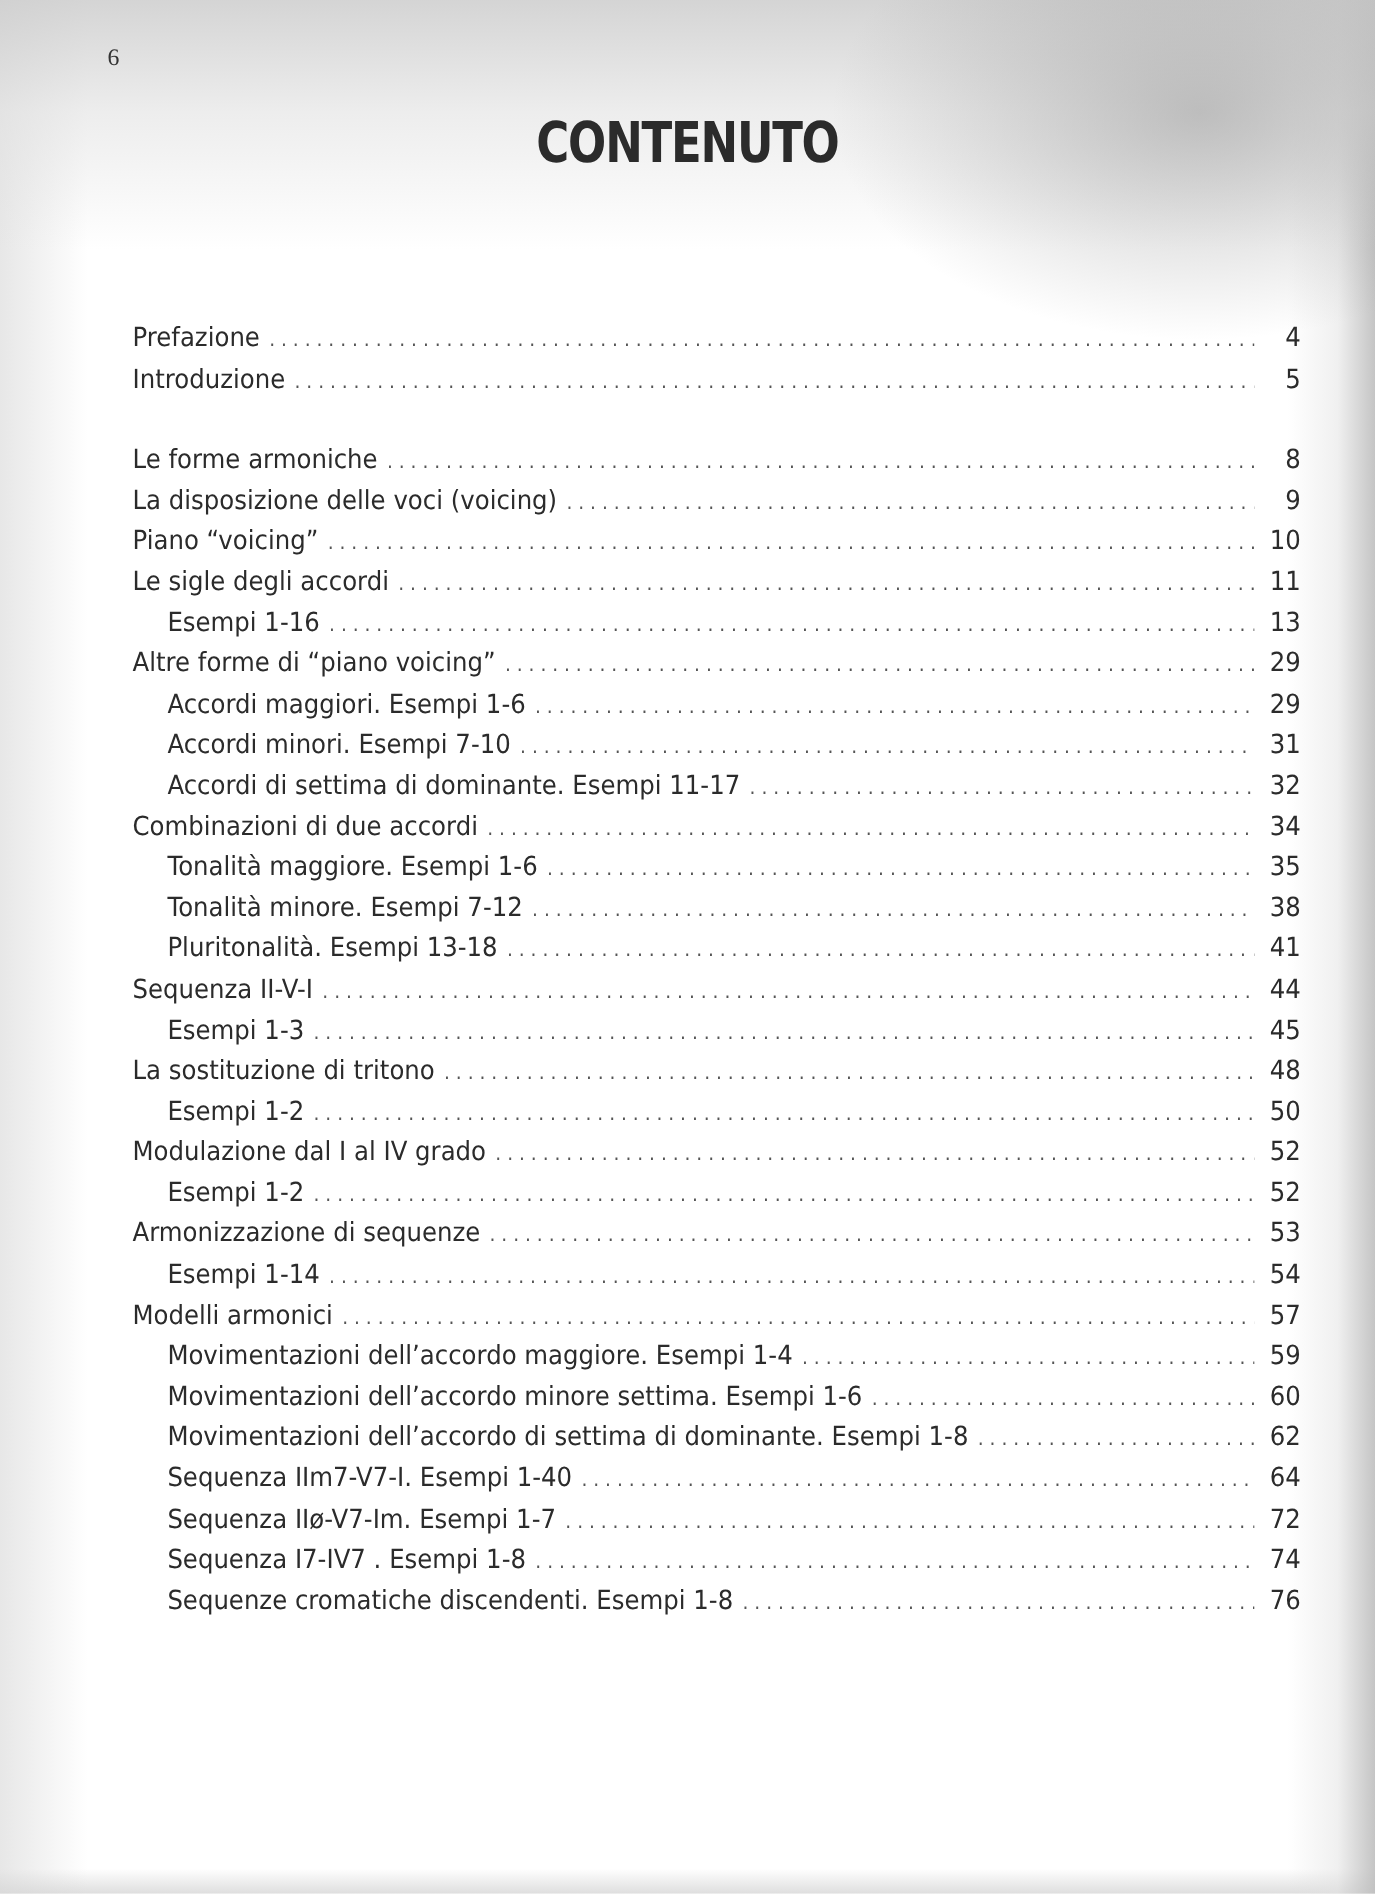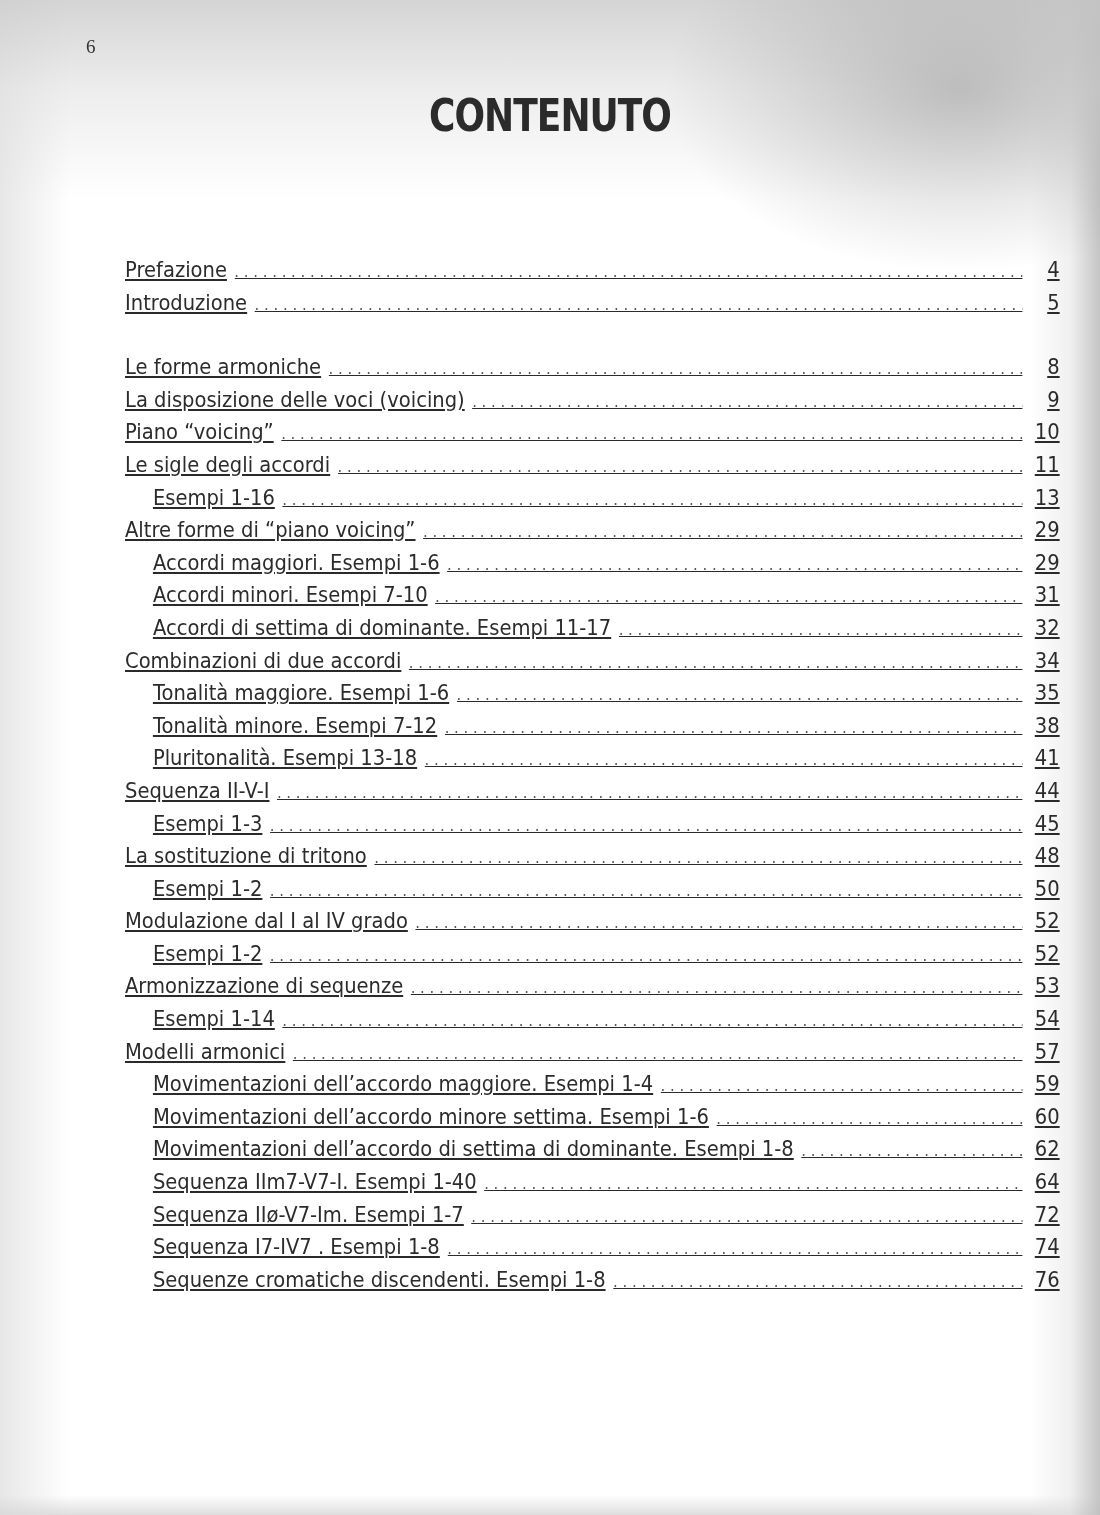--- a/index.html
+++ b/index.html
@@ -22,21 +22,21 @@
       position: absolute; left: 86px; top: 36px;
       font-family: "Liberation Serif", serif; font-size: 19px; color: #333;
     }
     .title {
       position: absolute; left: 0; right: 0; top: 95px; text-align: center;
       font-family: "DejaVu Sans", sans-serif; font-weight: bold;
       font-size: 36px; letter-spacing: -1px; color: #2b2b2b;
       transform: scaleY(1.25);
     }
     .toc {
-      position: absolute; left: 125px; top: 254px; width: 935px; text-decoration: underline;
+      position: absolute; left: 106px; top: 254px; width: 935px;
     }
     .toc-row {
       position: relative; display: flex; align-items: baseline;
       height: 32.6px; font-size: 21px; line-height: 32px;
       transform: scaleX(0.93); transform-origin: left center;
       width: 1005px;
     }
     .toc-row.indent .toc-label { padding-left: 30px; }
     .toc-row.gap { margin-top: 32px; }
     .toc-label { white-space: nowrap; color: #2b2b2b; }

